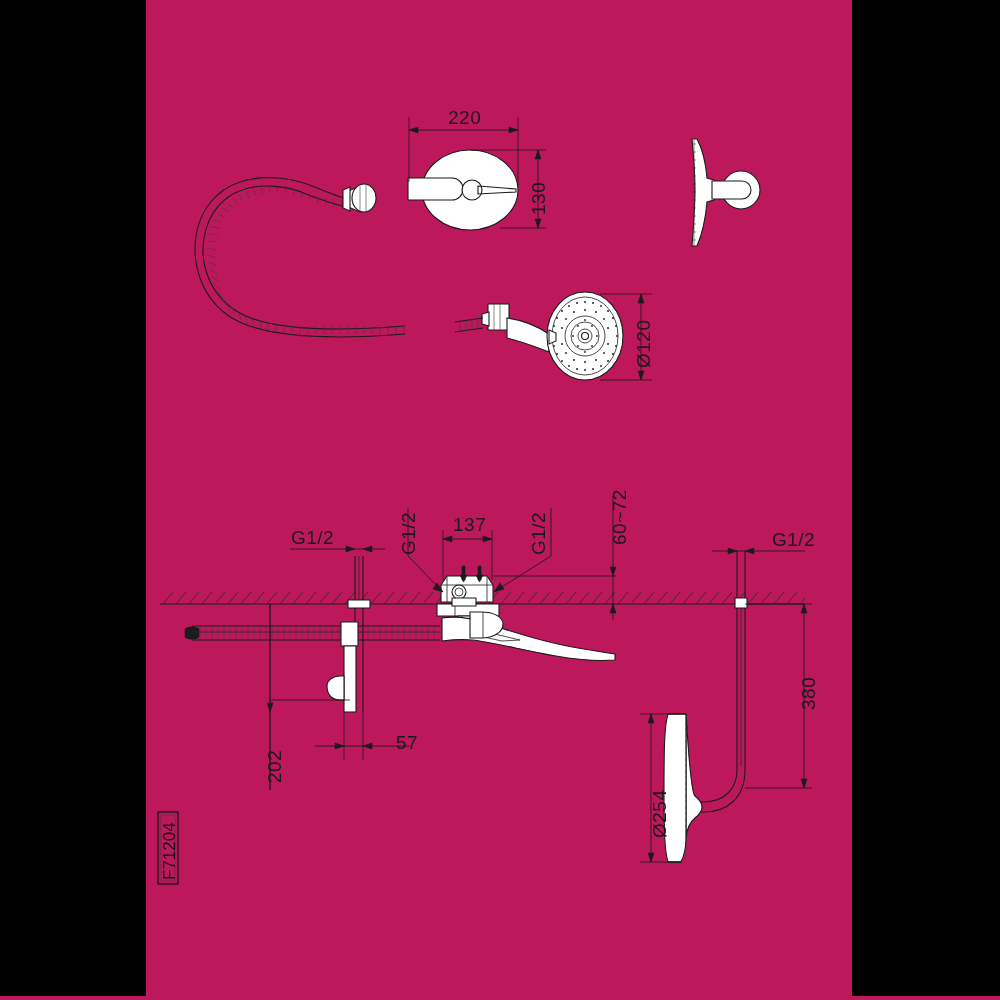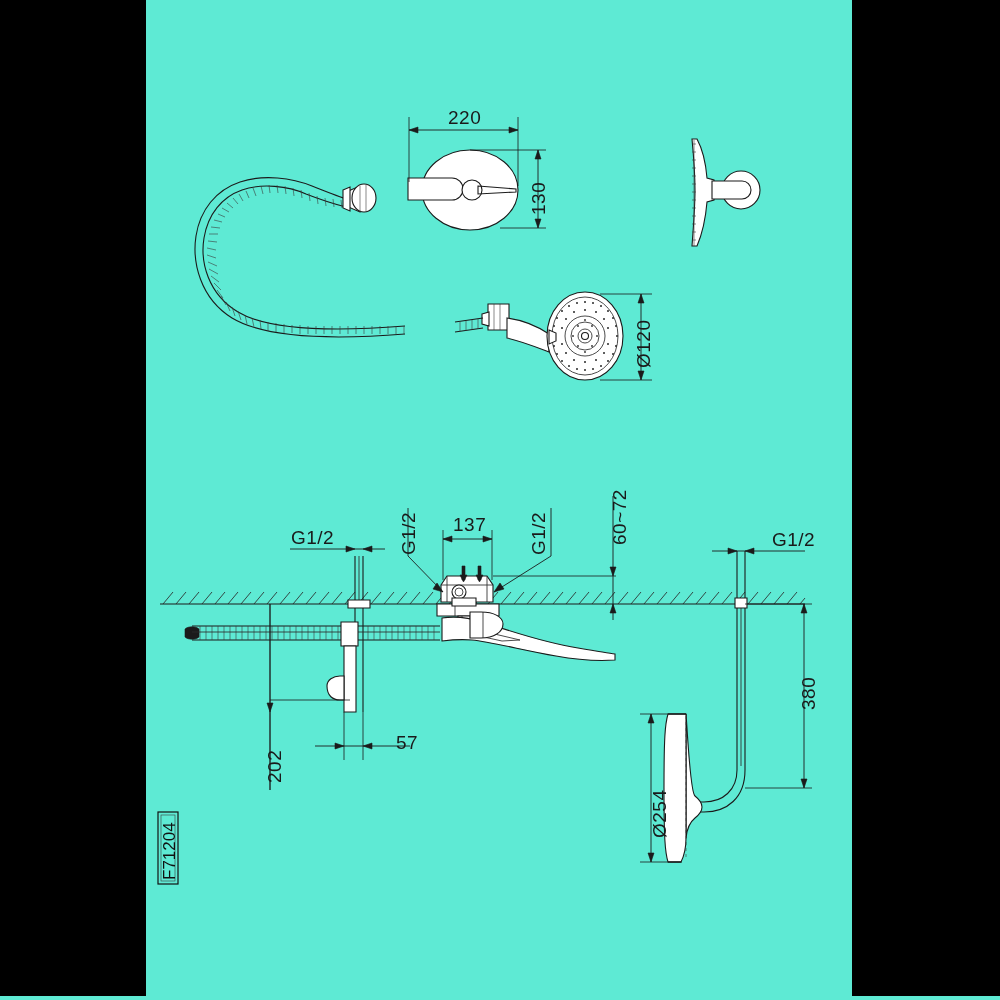--- a/index.html
+++ b/index.html
@@ -1,19 +1,19 @@
 <!DOCTYPE html>
 <html><head>
 <meta charset="utf-8">
 <title>Technical Drawing F71204</title>
 <style>
   html,body{margin:0;padding:0;background:#ffffff;}
   body{width:1000px;height:1000px;position:relative;overflow:hidden;
        font-family:"Liberation Sans", sans-serif;}
-  #sheet{position:absolute;left:0;top:0;width:1000px;height:1000px;background:#5eead4;}
+  #sheet{position:absolute;left:0;top:0;width:1000px;height:1000px;background:#be185d;}
   .band{position:absolute;background:#000;}
   #band-left{left:0;top:0;width:146px;height:996px;}
   #band-right{left:852px;top:0;width:148px;height:996px;}
   svg{position:absolute;left:0;top:0;width:1000px;height:1000px;}
   .dimtext{font-family:"Liberation Sans", sans-serif;font-size:19px;fill:#1a1a1a;
            letter-spacing:0.5px;}
   .dimtext-rot{font-family:"Liberation Sans", sans-serif;font-size:19px;fill:#1a1a1a;
            letter-spacing:0.5px;}
   .codetext{font-family:"Liberation Sans", sans-serif;font-size:17px;fill:#111;}
   .ln{stroke:#1b1b1b;fill:none;stroke-width:1.1;}

